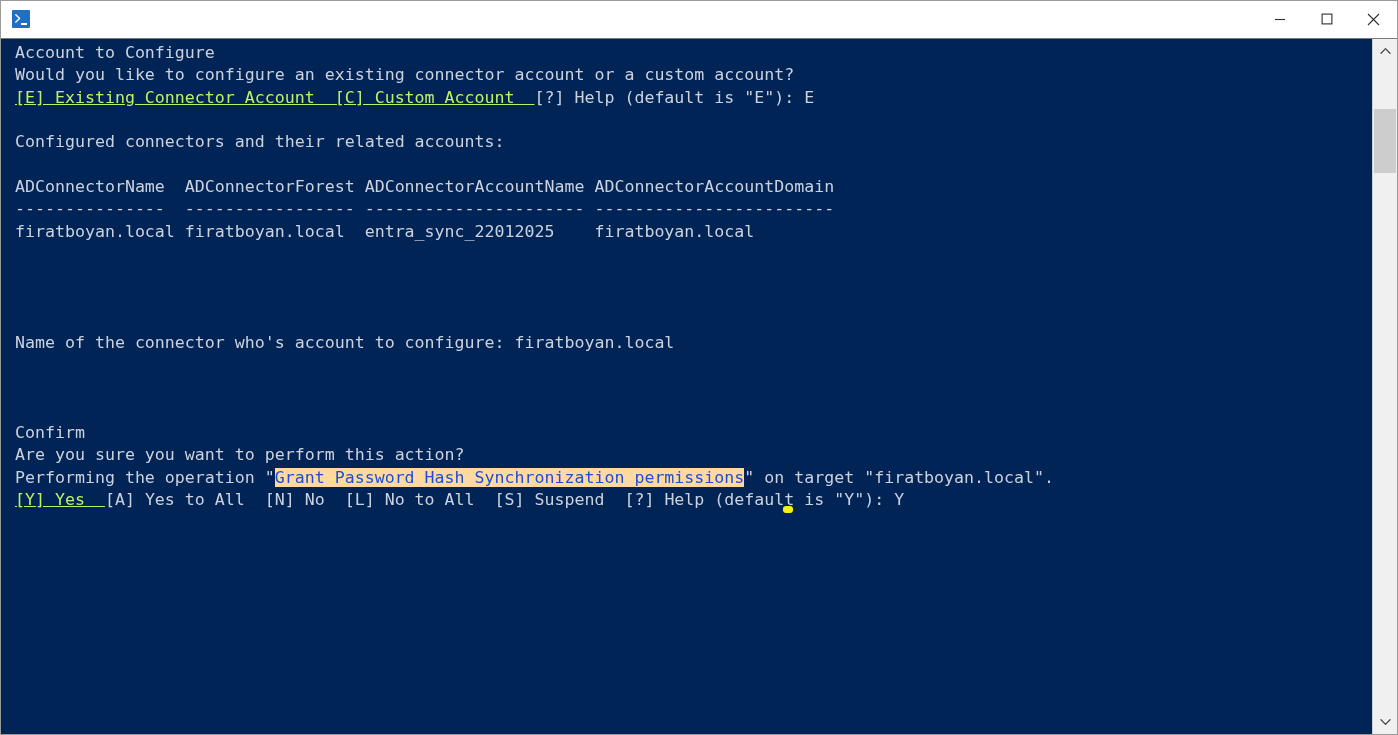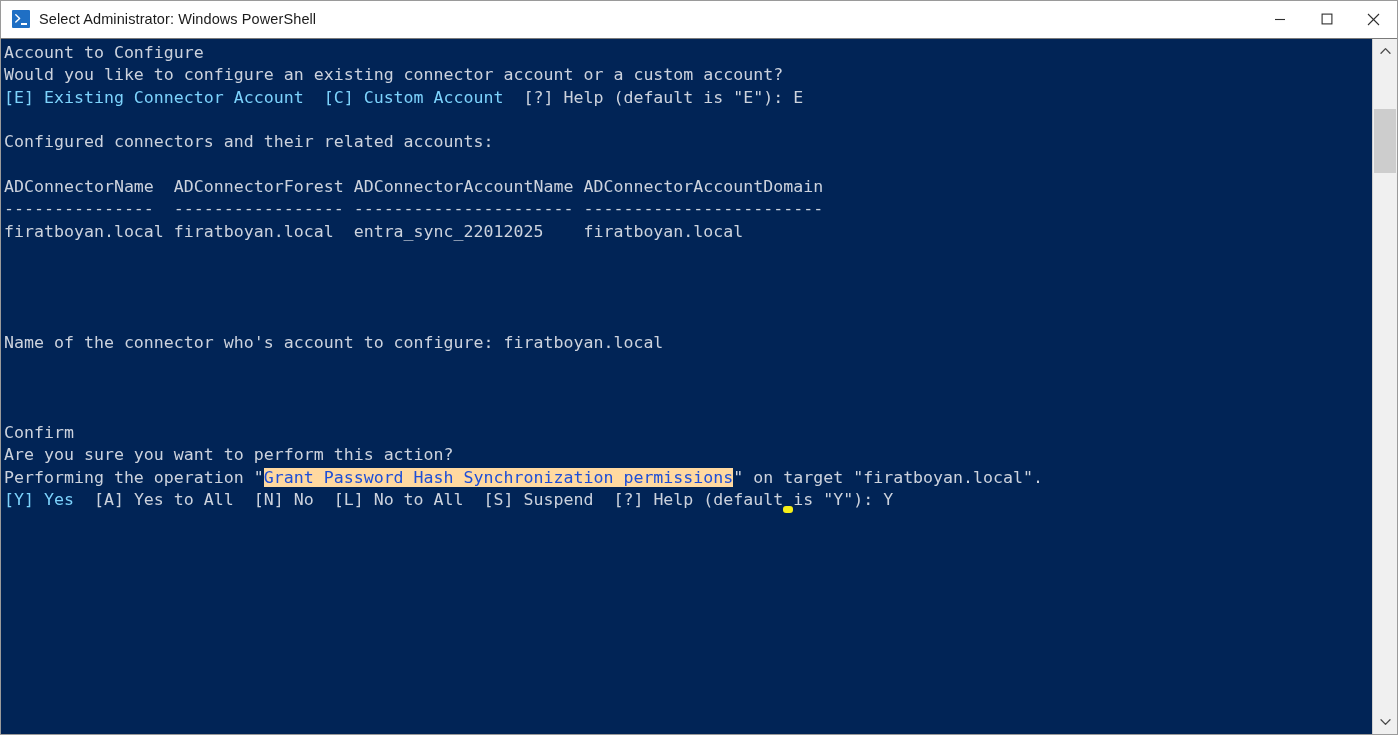--- a/index.html
+++ b/index.html
@@ -97,37 +97,37 @@
     display: flex;
     background: #012456;
     position: relative;
     overflow: hidden;
     border-top: 1px solid #7a7a7a;
   }
 
   #console {
     flex: 1;
     background: #012456;
-    padding: 3px 0 0 3px;
+    padding: 3px 0 0 14px;
     overflow: hidden;
     position: relative;
   }
 
   #lines {
     font-family: "DejaVu Sans Mono", monospace;
     font-size: 16.6px;
     line-height: 22.35px;
     color: #cccccc;
     white-space: pre;
     letter-spacing: 0px;
     -webkit-font-smoothing: none;
   }
   .line { height: 22.35px; white-space: pre; }
   .c-white  { color: #ccd2dd; }
-  .c-yellow { color: #7dd3fc; }
+  .c-yellow { color: #bef264; text-decoration: underline; }
   .c-hl {
     background: #ffd9a0;
     color: #1d4ed8;
   }
 
   
   #cursor {
     position: absolute;
     width: 14px;
     height: 7px;
@@ -173,21 +173,20 @@
 <div id="window">
 
   <div id="titlebar">
     <div id="title-left">
       <span class="ps-icon">
         <svg class="chev" viewBox="0 0 8 9">
           <path d="M0.8 0.8 L4.6 4.4 L0.8 8.0" fill="none" stroke="#ffffff" stroke-width="1.4" stroke-linecap="round" stroke-linejoin="round"></path>
         </svg>
         <span class="ul"></span>
       </span>
-      <span id="title-text">Select Administrator: Windows PowerShell</span>
     </div>
 
     <div id="winbtns">
       <div class="winbtn">
         <svg width="12" height="12" viewBox="0 0 12 12">
           <line x1="1" y1="6.5" x2="11" y2="6.5" stroke="#303030" stroke-width="1.1"></line>
         </svg>
       </div>
       <div class="winbtn">
         <svg width="12" height="12" viewBox="0 0 12 12">

